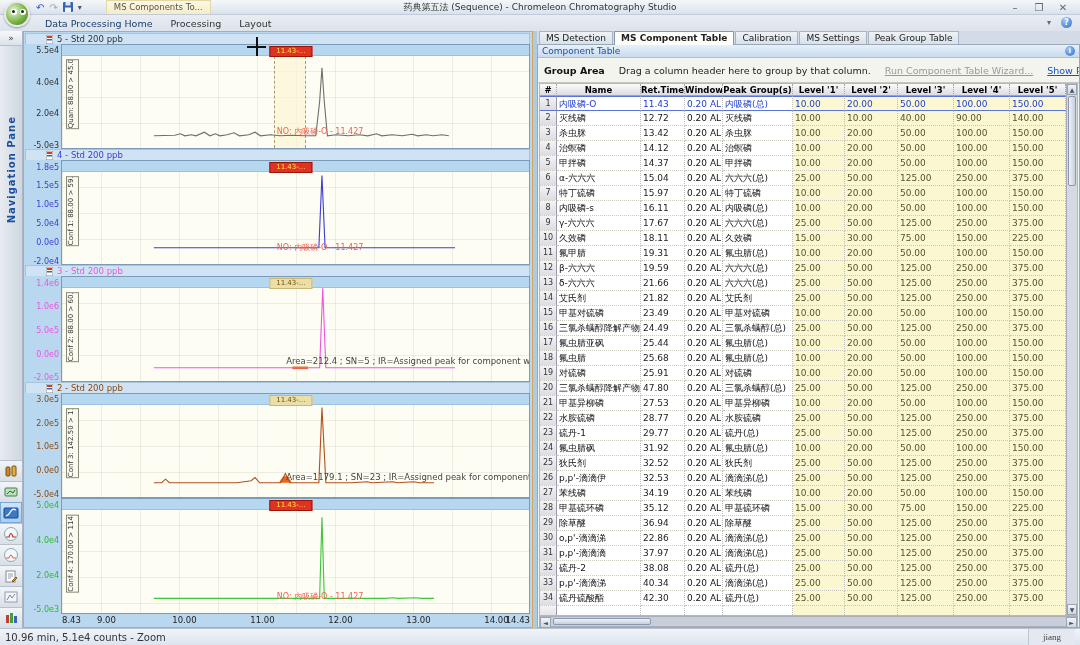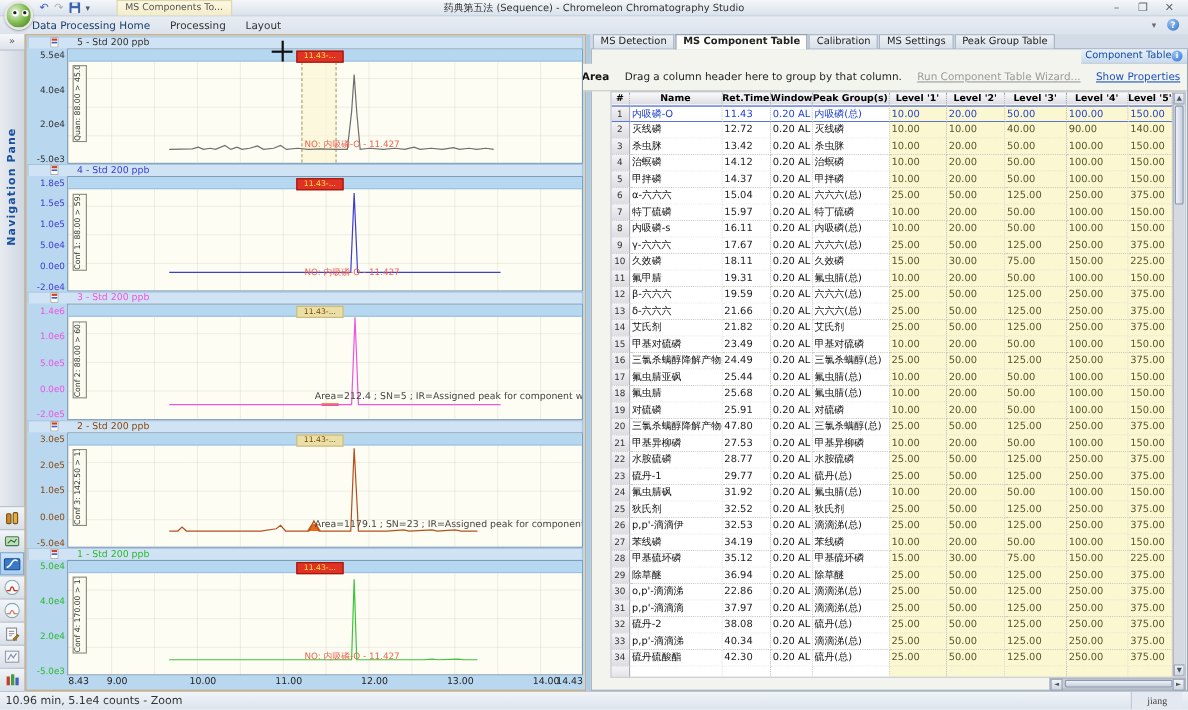--- a/index.html
+++ b/index.html
@@ -12,42 +12,42 @@
   .applogo .eye { position:absolute; width:6px; height:6px; background:#fff; border-radius:50%; top:6px; }
   .applogo .eye i { position:absolute; width:3px; height:3px; background:#222; border-radius:50%; left:1px; top:1px; }
   .qat { display:flex; align-items:center; gap:5px; margin-left:36px; font-size:10px; }
   .qat span { cursor:default; }
   .ctxtab { margin-left:24px; background:linear-gradient(#fdf8e3,#f4ecc8); border:1px solid #e0d8a8; border-bottom:none; font-size:8.5px; color:#555; padding:1px 7px 1px 7px; height:14px; }
   .wtitle { position:absolute; left:0; right:0; text-align:center; font-size:9px; color:#333; pointer-events:none; }
   .winbtns { margin-left:auto; display:flex; gap:10px; padding-right:10px; font-size:10px; color:#666; z-index:5; }
   .winbtns span { width:14px; text-align:center; cursor:default; }
 
   
-  .tabrow { height:16px; background:linear-gradient(#e8edf3,#dce3eb); display:flex; align-items:flex-end; padding-left:20px; position:relative; }
+  .tabrow { height:16px; background:linear-gradient(#e8edf3,#dce3eb); display:flex; align-items:flex-end; padding-left:36px; position:relative; }
   .rtab { font-size:9.5px; color:#333; padding:2px 9px; cursor:default; }
   .rtab.active { color:#1a3e6e; }
   .tabrow-right { position:absolute; right:8px; top:2px; display:flex; gap:10px; align-items:center; }
   .chev { font-size:8px; color:#667; }
   .helpico { width:11px; height:11px; border-radius:50%; background:radial-gradient(circle at 35% 30%, #9cc4f0, #2f6fd0); color:#fff; font-size:8px; font-weight:bold; text-align:center; line-height:11px; }
 
   
   .main { display:flex; height:597px; }
 
   
   .navstrip { width:23px; background:linear-gradient(90deg,#e8ecf1,#cfd6df); border-right:1px solid #aab4c2; display:flex; flex-direction:column; align-items:center; }
   .navchev { font-size:9px; color:#445; padding:2px 0; border-bottom:1px solid #b8c0cc; width:100%; text-align:center; background:linear-gradient(#f6f8fa,#dde3ea); }
   .navlabel { writing-mode:vertical-rl; transform:rotate(180deg); font-size:10px; font-weight:bold; color:#1a50a0; margin-top:70px; letter-spacing:1px; flex:0 0 auto; }
   .navicons { margin-top:auto; display:flex; flex-direction:column; width:100%; }
   .navico { height:21px; border-top:1px solid #b8c0cc; display:flex; align-items:center; justify-content:center; background:linear-gradient(#f2f5f8,#d8dfe7); }
   .navico.sel { background:linear-gradient(#cfe4f8,#a9cdf0); border:1px solid #7aa8d8; }
 
   
   .chartarea { width:510px; background:#b9d7ef; border:1px solid #d8a35c; display:flex; flex-direction:column; padding:1px 2px 0 1px; }
   .panel { flex:1; display:flex; flex-direction:column; min-height:0; }
-  .phead { height:11px; display:flex; align-items:flex-start; gap:17px; padding-left:20px; font-size:8.5px; background:#cfe3f5; border:1px solid #a8c4dd; border-bottom:none; }
+  .phead { height:11px; display:flex; align-items:flex-end; gap:4px; padding-left:20px; font-size:8.5px; background:#cfe3f5; border:1px solid #a8c4dd; border-bottom:none; }
   .pbody { flex:1; display:flex; min-height:0; }
   .ygut { width:36px; position:relative; }
   .ylab { position:absolute; right:2px; font-size:8px; transform:translateY(-50%); }
   .plot { flex:1; position:relative; border:1px solid #7a9cba; background:#fdfdf4;
           background-image:linear-gradient(to right,rgba(150,150,130,.16) 1px,transparent 1px),linear-gradient(to bottom,rgba(150,150,130,.16) 1px,transparent 1px);
           background-size:39px 26px; overflow:hidden; }
   .band { position:absolute; left:0; right:0; top:0; height:11px; background:#b5d7f0; border-bottom:1px solid #9cc0dd; }
   .flag { position:absolute; top:1px; left:49%; transform:translateX(-50%); font-size:7px; padding:0 6px; line-height:9px; white-space:nowrap; z-index:4; }
   .flag.red { background:#e03224; color:#ffe24a; border:1px solid #9c1408; }
   .flag.tan { background:#eadfa9; color:#7a4a00; border:1px solid #c6b878; }
@@ -61,21 +61,21 @@
   .xt { position:absolute; top:1px; transform:translateX(-50%); }
 
   
   .vsplit { width:4px; background:#aecbe4; }
 
   
   .rightpanel { flex:1; display:flex; flex-direction:column; background:#dfe5ec; min-width:0; }
   .rtabs { height:14px; display:flex; align-items:flex-end; background:#d3dce6; padding-left:2px; border-bottom:1px solid #9aa8b8; }
   .rptab { font-size:9px; color:#222; padding:1px 6px; border:1px solid #a8b4c2; border-bottom:none; background:linear-gradient(#eef2f6,#d8e0ea); margin-right:1px; white-space:nowrap; cursor:default; }
   .rptab.active { background:#fdfdfa; font-weight:bold; border-color:#8898aa; position:relative; top:1px; padding-bottom:2px; }
-  .rcontent { flex:1; border:1px solid #9aa8b8; border-top:none; background:#f4f4ef; display:flex; flex-direction:column; min-height:0;align-items:flex-end; }
+  .rcontent { flex:1; border:1px solid #9aa8b8; border-top:none; background:#f4f4ef; display:flex; flex-direction:column; min-height:0; }
   .secbar { height:13px; background:linear-gradient(#e7f0fa,#c9dbee); border-bottom:1px solid #aebdd0; display:flex; align-items:center; padding:0 4px; }
   .secbar .t { color:#1a50a0; font-size:9px; }
   .infoico { margin-left:auto; width:10px; height:10px; border-radius:50%; background:radial-gradient(circle at 35% 30%, #9cc4f0, #2f6fd0); color:#fff; font-size:7px; text-align:center; line-height:10px; font-weight:bold; }
   .ttoolbar { height:25px; display:flex; align-items:center; gap:14px; padding:0 6px; font-size:9.5px; background:#f4f4ee; border-bottom:1px solid #c8c8c0; overflow:hidden; }
   .ga { font-weight:bold; color:#111; white-space:nowrap; }
   .hint { color:#222; white-space:nowrap; }
   .wiz { color:#999; text-decoration:underline; white-space:nowrap; }
   .props { color:#1a50c0; text-decoration:underline; white-space:nowrap; margin-left:auto; }
 
   .tablewrap { flex:1; position:relative; overflow:hidden; background:#fff; border:1px solid #b0b8c4; margin:0 1px; }
@@ -323,28 +323,20 @@
                 <svg class="trace" viewBox="0 0 600 100" preserveAspectRatio="none">
                   <path d="M279,86 Q287,73 295,86 Z" fill="#e8681c" stroke="none"></path>
                   <path d="M118,86 L128,86 133,82.5 138,86 160,86 225,86 243,84 248,81 254,86 270,86 281,86 287,77 293,86 318,86 330,86 334,13 339,86 352,86 372,86 392,85 398,86 425,85 431,86 452,85 459,86 478,86" fill="none" stroke="#b3501d" stroke-width="1.1" vector-effect="non-scaling-stroke"></path>
                 </svg>
                 <div class="chanbox">Conf 3: 142.50 &gt; 114.9 @ 6V</div>
                 <div class="anno area">Area=1179.1 ; SN=23 ; IR=Assigned peak for component was not found</div>
               </div>
             </div>
           </div>
           <div class="panel">
-            <div class="phead">
-              <svg width="7" height="9" viewBox="0 0 7 9">
-                <rect width="7" height="9" fill="#fff" stroke="#888"></rect>
-                <rect x="1" y="1" width="5" height="2" fill="#d04020"></rect>
-                <rect x="1" y="4" width="5" height="1.5" fill="#4060c0"></rect>
-              </svg>
-              <span style="color: rgb(46, 184, 46);">1 - Std 200 ppb</span>
-            </div>
             <div class="pbody">
               <div class="ygut">
                 <span class="ylab" style="top: 6%; color: rgb(46, 184, 46);">5.0e4</span>
                 <span class="ylab" style="top: 36%; color: rgb(46, 184, 46);">4.0e4</span>
                 <span class="ylab" style="top: 66%; color: rgb(46, 184, 46);">2.0e4</span>
                 <span class="ylab" style="top: 96%; color: rgb(46, 184, 46);">-5.0e3</span>
               </div>
               <div class="plot">
                 <div class="band"></div>
                 <div class="flag red">11.43-...</div>

